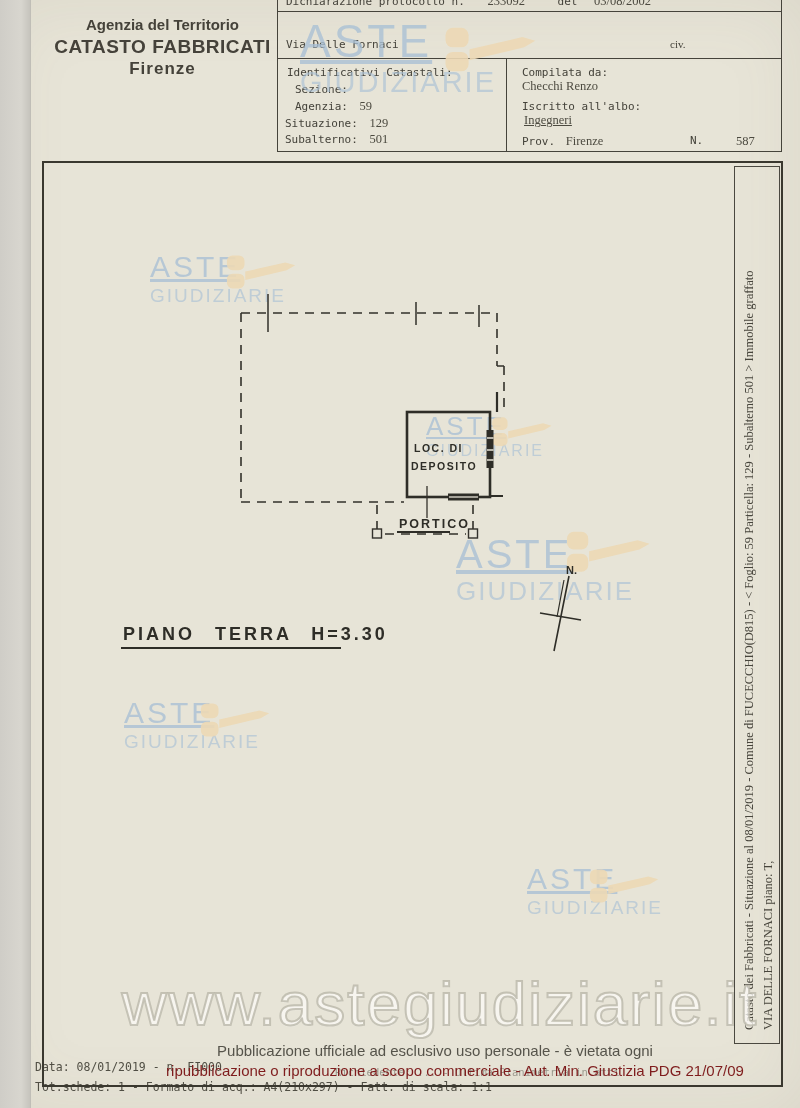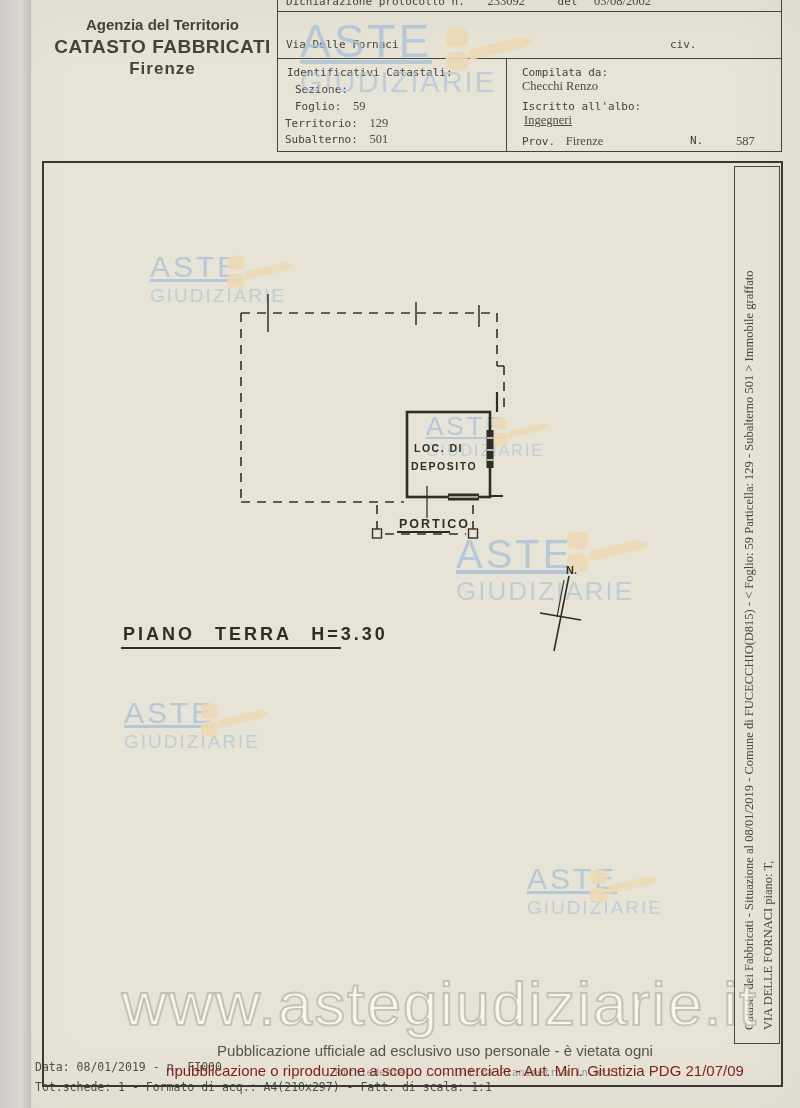--- a/index.html
+++ b/index.html
@@ -92,33 +92,33 @@
       <span>Dichiarazione protocollo n.</span>
       <span class="val" style="margin-left:16px;">233092</span>
       <span style="margin-left:26px;">del</span>
       <span class="val" style="margin-left:10px;">03/08/2002</span>
     </div>
     <div class="t-hr" style="top:11px;"></div>
 
     <div class="abs" style="left:8px; top:38px;">
       <span>Via Delle Fornaci</span>
     </div>
-    <div class="abs" style="left:392px; top:38px;">civ.</div>
+    <div class="abs" style="left:392px; top:38px;font-family:Liberation Serif, serif;">civ.</div>
 
     <div class="t-hr" style="top:58px;"></div>
     <div class="t-vdiv"></div>
 
     <div class="abs" style="left:9px;  top:66px;">Identificativi Catastali:</div>
     <div class="abs" style="left:17px; top:83px;">Sezione:</div>
     <div class="abs" style="left:17px; top:99px;">
-      <span>Foglio:</span>
+      <span>Agenzia:</span>
       <span class="val" style="margin-left:5px;">59</span>
     </div>
     <div class="abs" style="left:7px; top:116px;">
-      <span>Territorio:</span>
+      <span>Situazione:</span>
       <span class="val" style="margin-left:5px;">129</span>
     </div>
     <div class="abs" style="left:7px; top:132px;">
       <span>Subalterno:</span>
       <span class="val" style="margin-left:5px;text-align:right;">501</span>
     </div>
 
     <div class="abs" style="left:244px; top:66px;">Compilata da:</div>
     <div class="abs val" style="left:244px; top:79px;">Checchi Renzo</div>
     <div class="abs" style="left:244px; top:100px;">Iscritto all'albo:</div>

